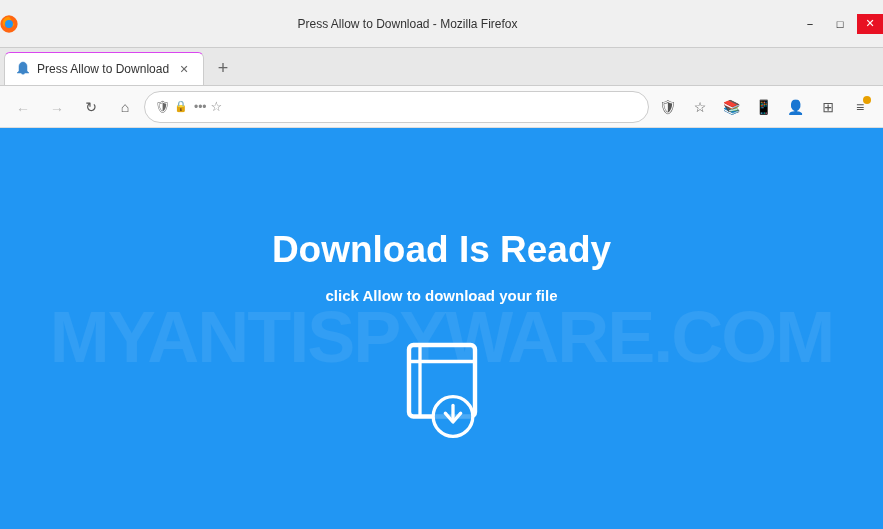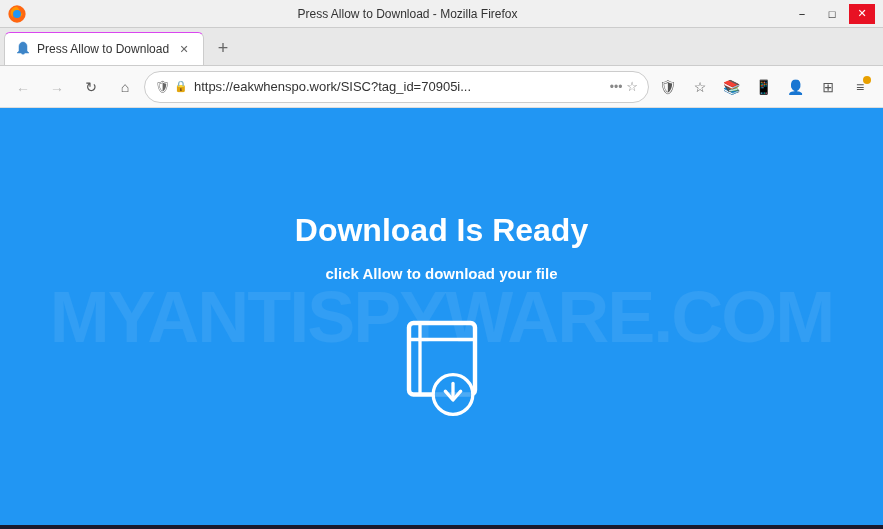--- a/index.html
+++ b/index.html
@@ -4,22 +4,22 @@
   <style>
     * { margin: 0; padding: 0; box-sizing: border-box; }
     body { width: 883px; height: 529px; font-family: Arial, sans-serif; overflow: hidden; background: #1a1a2e; }
 
     
     .title-bar {
       display: flex;
       align-items: center;
       justify-content: space-between;
       background: #f0f0f0;
-      height: 28px;
-      padding: 0 8px;
+      height: 48px;
+      padding: 0 0;
       border-bottom: 1px solid #ccc;
     }
     .title-bar-left {
       display: flex;
       align-items: center;
       gap: 6px;
     }
     .firefox-logo {
       width: 18px;
       height: 18px;
@@ -216,21 +216,21 @@
       white-space: nowrap;
       transform: rotate(0deg);
       user-select: none;
       top: 50%;
       left: 50%;
       transform: translate(-50%, -50%);
       width: 120%;
       text-align: center;
     }
     .main-heading {
-      font-size: 32px;
+      font-size: 37px;
       font-weight: 900;
       color: white;
       margin-bottom: 16px;
       text-align: center;
       z-index: 1;
     }
     .sub-heading {
       font-size: 15px;
       font-weight: 700;
       color: white;
@@ -293,21 +293,20 @@
     <span>↻</span>
   </button>
   <button class="nav-btn home-btn">
     <span>⌂</span>
   </button>
   <div class="address-bar">
     <div class="address-bar-icons">
       <span style="color:#666; font-size:12px;">🛡</span>
       <span style="font-size:11px;">🔒</span>
     </div>
-    <span class="address-text">https://eakwhenspo.work/SISC?tag_id=70905i...</span>
     <div class="address-bar-right">
       <span style="cursor:pointer; font-size:12px; color:#888;">•••</span>
       <span style="cursor:pointer; font-size:13px; color:#888;">☆</span>
     </div>
   </div>
   <div class="nav-right-icons">
     <button class="nav-icon-btn">
       <span style="font-size:14px;">🛡</span>
     </button>
     <button class="nav-icon-btn">

